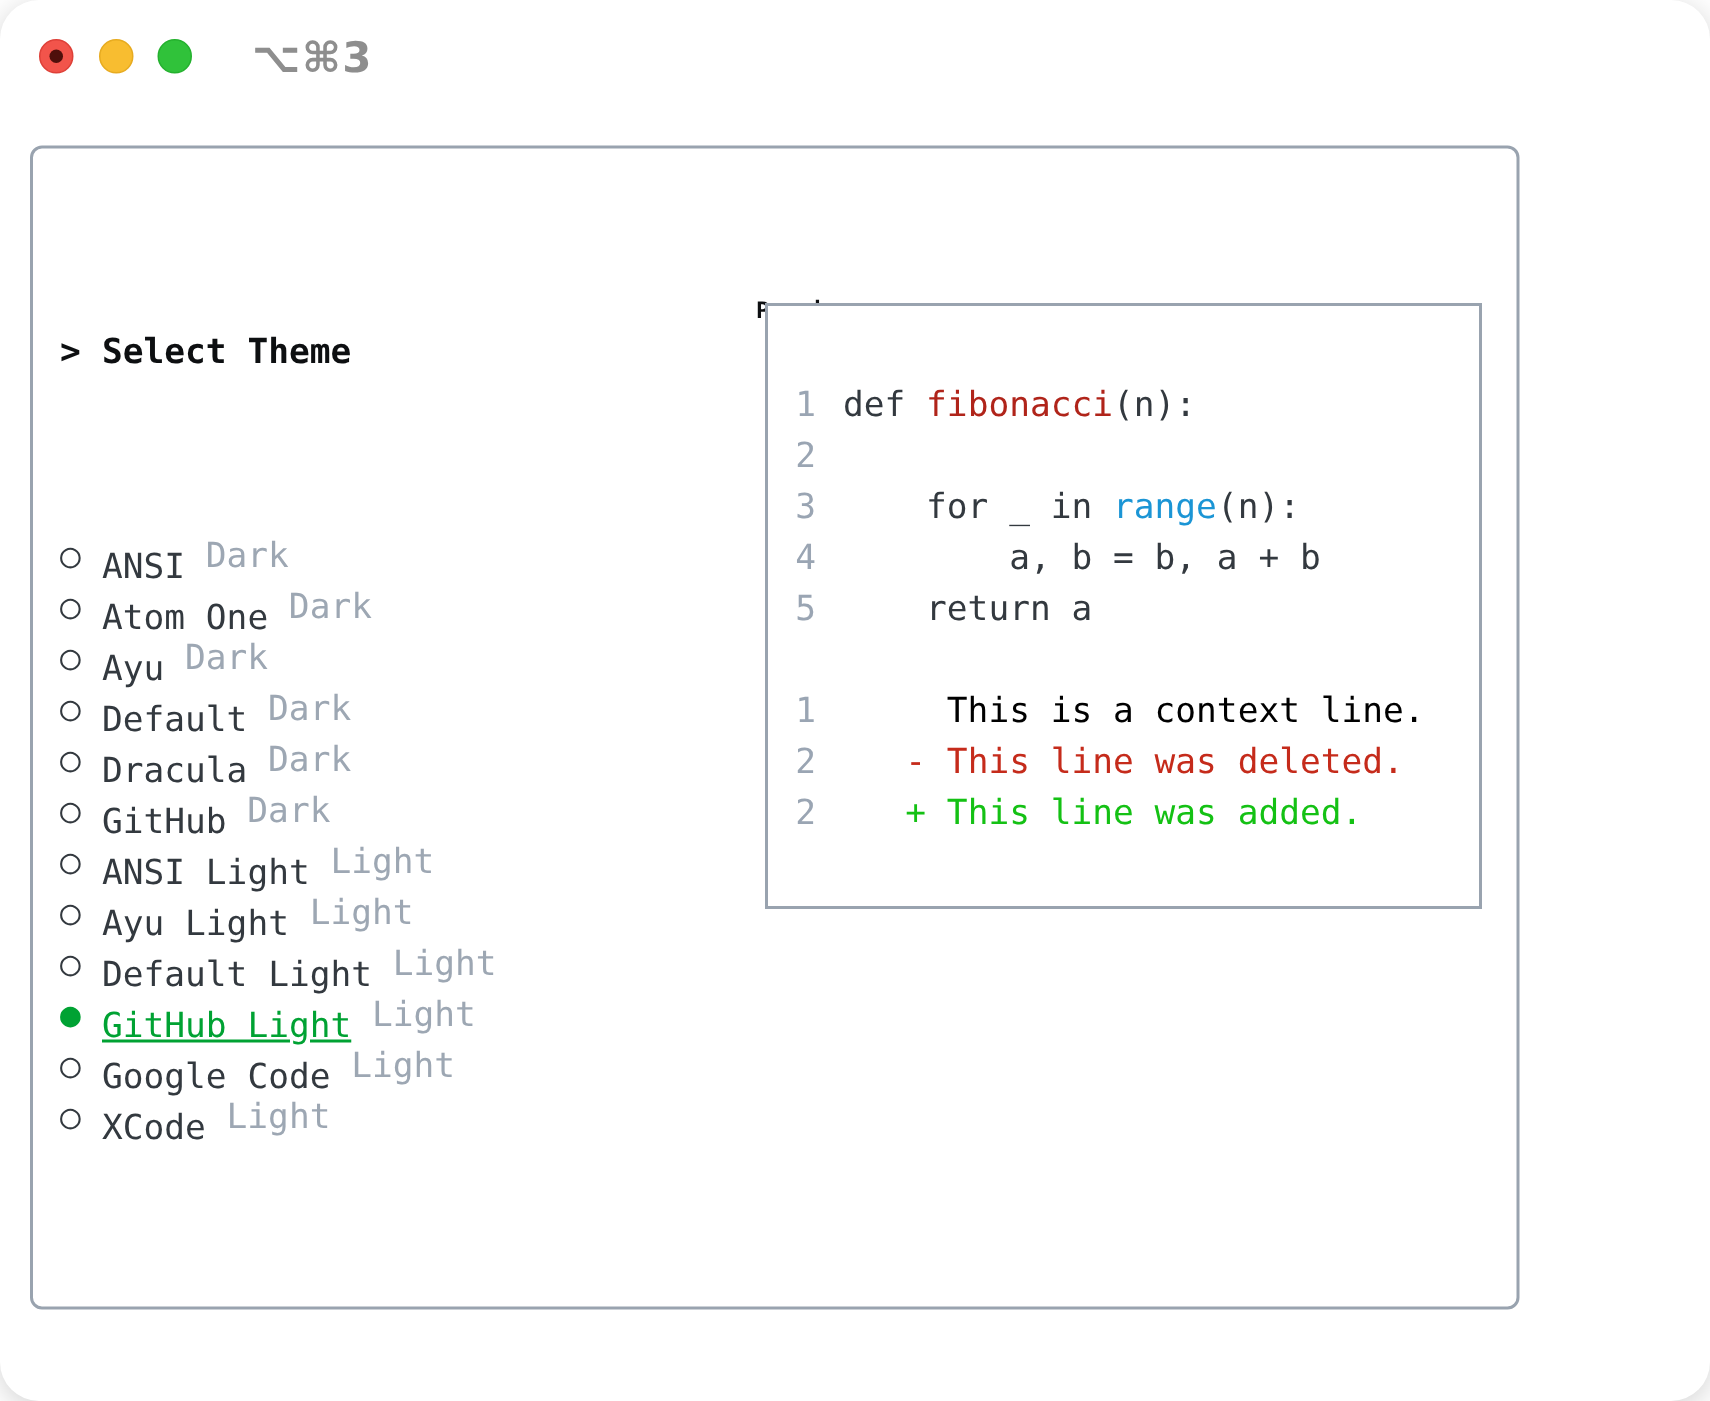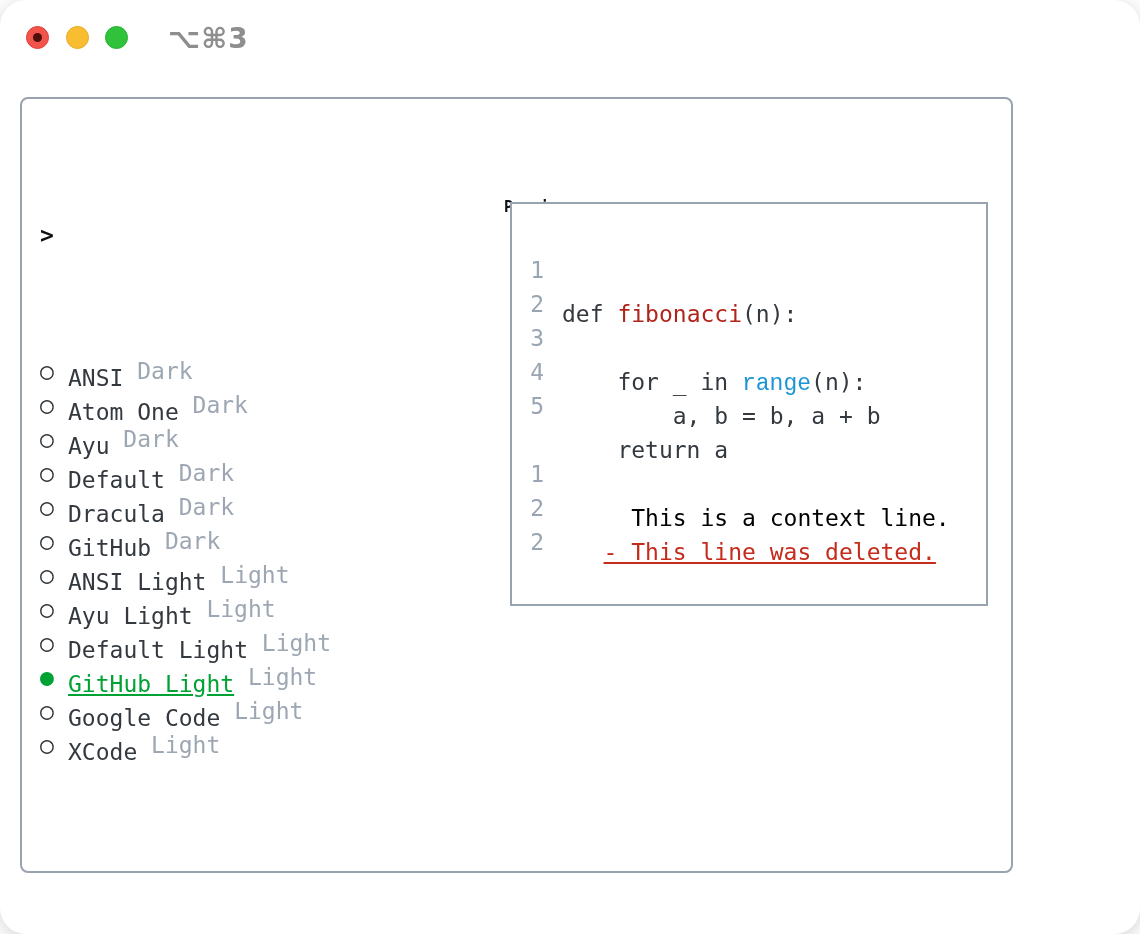--- a/index.html
+++ b/index.html
@@ -55,48 +55,48 @@
   .blank{height:34px;}
 
   
   .pheading{position:absolute;left:482px;top:51px;height:34px;line-height:34px;
             font-size:15px;font-weight:700;color:var(--black);margin-top:40px;}
   .pbox{position:absolute;left:488px;top:103px;width:478px;height:404px;
         border:2px solid var(--border);background:#ffffff;padding-top:49px;}
   .pline{display:flex;height:34px;line-height:34px;font-size:23px;white-space:pre;
          padding-left:18px;}
   .gutter{flex:0 0 14px;text-align:right;color:var(--gutter);}
-  .codetext{padding-left:18px;margin-top:44px;}
+  .codetext{padding-left:18px;}
   .seg-code{color:var(--dark);}
   .seg-func{color:var(--func-red);}
   .seg-num{color:var(--teal);}
-  .seg-builtin{color:var(--blue);font-family:Liberation Mono, monospace;}
+  .seg-builtin{color:var(--blue);}
   .seg-ctx{color:#000000;}
-  .seg-del{color:var(--red);text-decoration:underline;}
+  .seg-del{color:var(--red);}
   .seg-add{color:var(--green-bright);}
 </style>
 </head>
 <body>
 
 <div class="window">
 
   <div class="titlebar">
     <span class="light red">
       <span class="dot"></span>
     </span>
     <span class="light yellow"></span>
     <span class="light green"></span>
     <span class="wtitle">⌥⌘3</span>
   </div>
 
   <div class="panel">
 
     <div class="left">
       <div class="row">
-        <span class="bullet prompt">&gt;</span>
+        <span class="bullet prompt">&gt;</span><span class="heading">Select Theme</span>
       </div>
 
       <div id="theme-list"><div class="row"><span class="bullet radio">○</span><span class="iname">ANSI</span><span class="suffix">Dark</span></div><div class="row"><span class="bullet radio">○</span><span class="iname">Atom One</span><span class="suffix">Dark</span></div><div class="row"><span class="bullet radio">○</span><span class="iname">Ayu</span><span class="suffix">Dark</span></div><div class="row"><span class="bullet radio">○</span><span class="iname">Default</span><span class="suffix">Dark</span></div><div class="row"><span class="bullet radio">○</span><span class="iname">Dracula</span><span class="suffix">Dark</span></div><div class="row"><span class="bullet radio">○</span><span class="iname">GitHub</span><span class="suffix">Dark</span></div><div class="row"><span class="bullet radio">○</span><span class="iname">ANSI Light</span><span class="suffix">Light</span></div><div class="row"><span class="bullet radio">○</span><span class="iname">Ayu Light</span><span class="suffix">Light</span></div><div class="row"><span class="bullet radio">○</span><span class="iname">Default Light</span><span class="suffix">Light</span></div><div class="row"><span class="bullet radio sel">●</span><span class="iname sel">GitHub Light</span><span class="suffix">Light</span></div><div class="row"><span class="bullet radio">○</span><span class="iname">Google Code</span><span class="suffix">Light</span></div><div class="row"><span class="bullet radio">○</span><span class="iname">XCode</span><span class="suffix">Light</span></div></div>
 
       <div class="blank"></div>
 
       
 
       
 
@@ -110,18 +110,18 @@
     <div class="pbox">
       <div id="code-lines">
           <div class="pline"><span class="gutter">1</span><span class="codetext"><span class="seg-code">def </span><span class="seg-func">fibonacci</span><span class="seg-code">(n):</span></span></div>
           <div class="pline"><span class="gutter">2</span></div>
           <div class="pline"><span class="gutter">3</span><span class="codetext"><span class="seg-code">    for _ in </span><span class="seg-builtin">range</span><span class="seg-code">(n):</span></span></div>
           <div class="pline"><span class="gutter">4</span><span class="codetext"><span class="seg-code">        a, b = b, a + b</span></span></div>
           <div class="pline"><span class="gutter">5</span><span class="codetext"><span class="seg-code">    return a</span></span></div>
           <div class="pline"><span class="gutter"></span><span class="codetext"></span></div>
           <div class="pline"><span class="gutter">1</span><span class="codetext"><span class="seg-ctx">     This is a context line.</span></span></div>
           <div class="pline"><span class="gutter">2</span><span class="codetext"><span class="seg-code">   </span><span class="seg-del">- This line was deleted.</span></span></div>
-          <div class="pline"><span class="gutter">2</span></div>
+          <div class="pline"><span class="gutter">2</span><span class="codetext"><span class="seg-code">   </span><span class="seg-add">+ This line was added.</span></span></div>
         </div>
     </div>
 
   </div>
 </div>
 
 </body></html>

